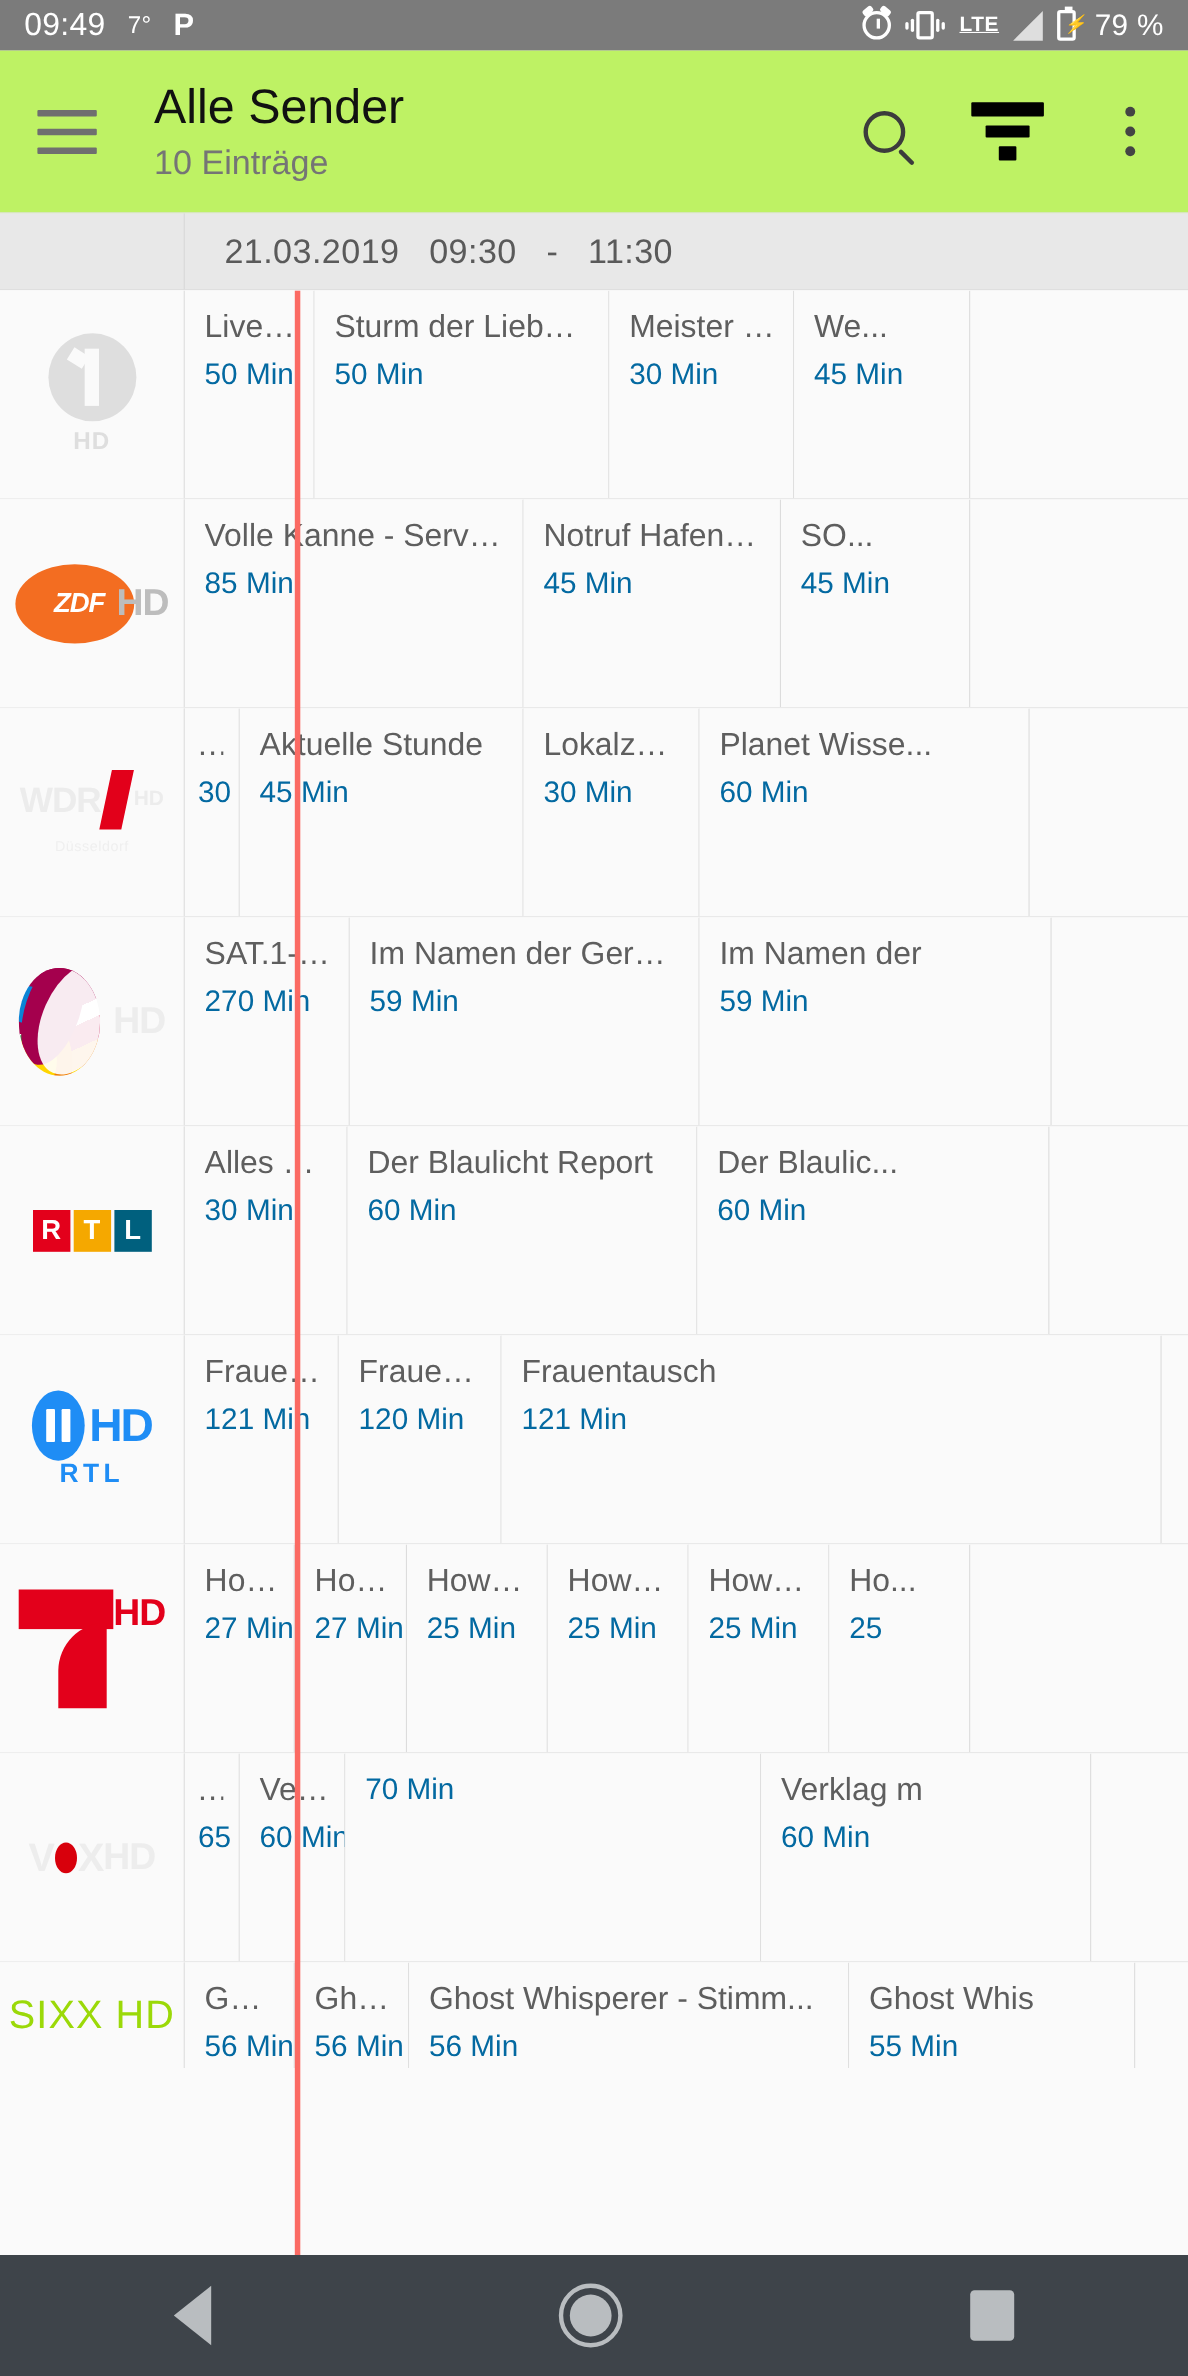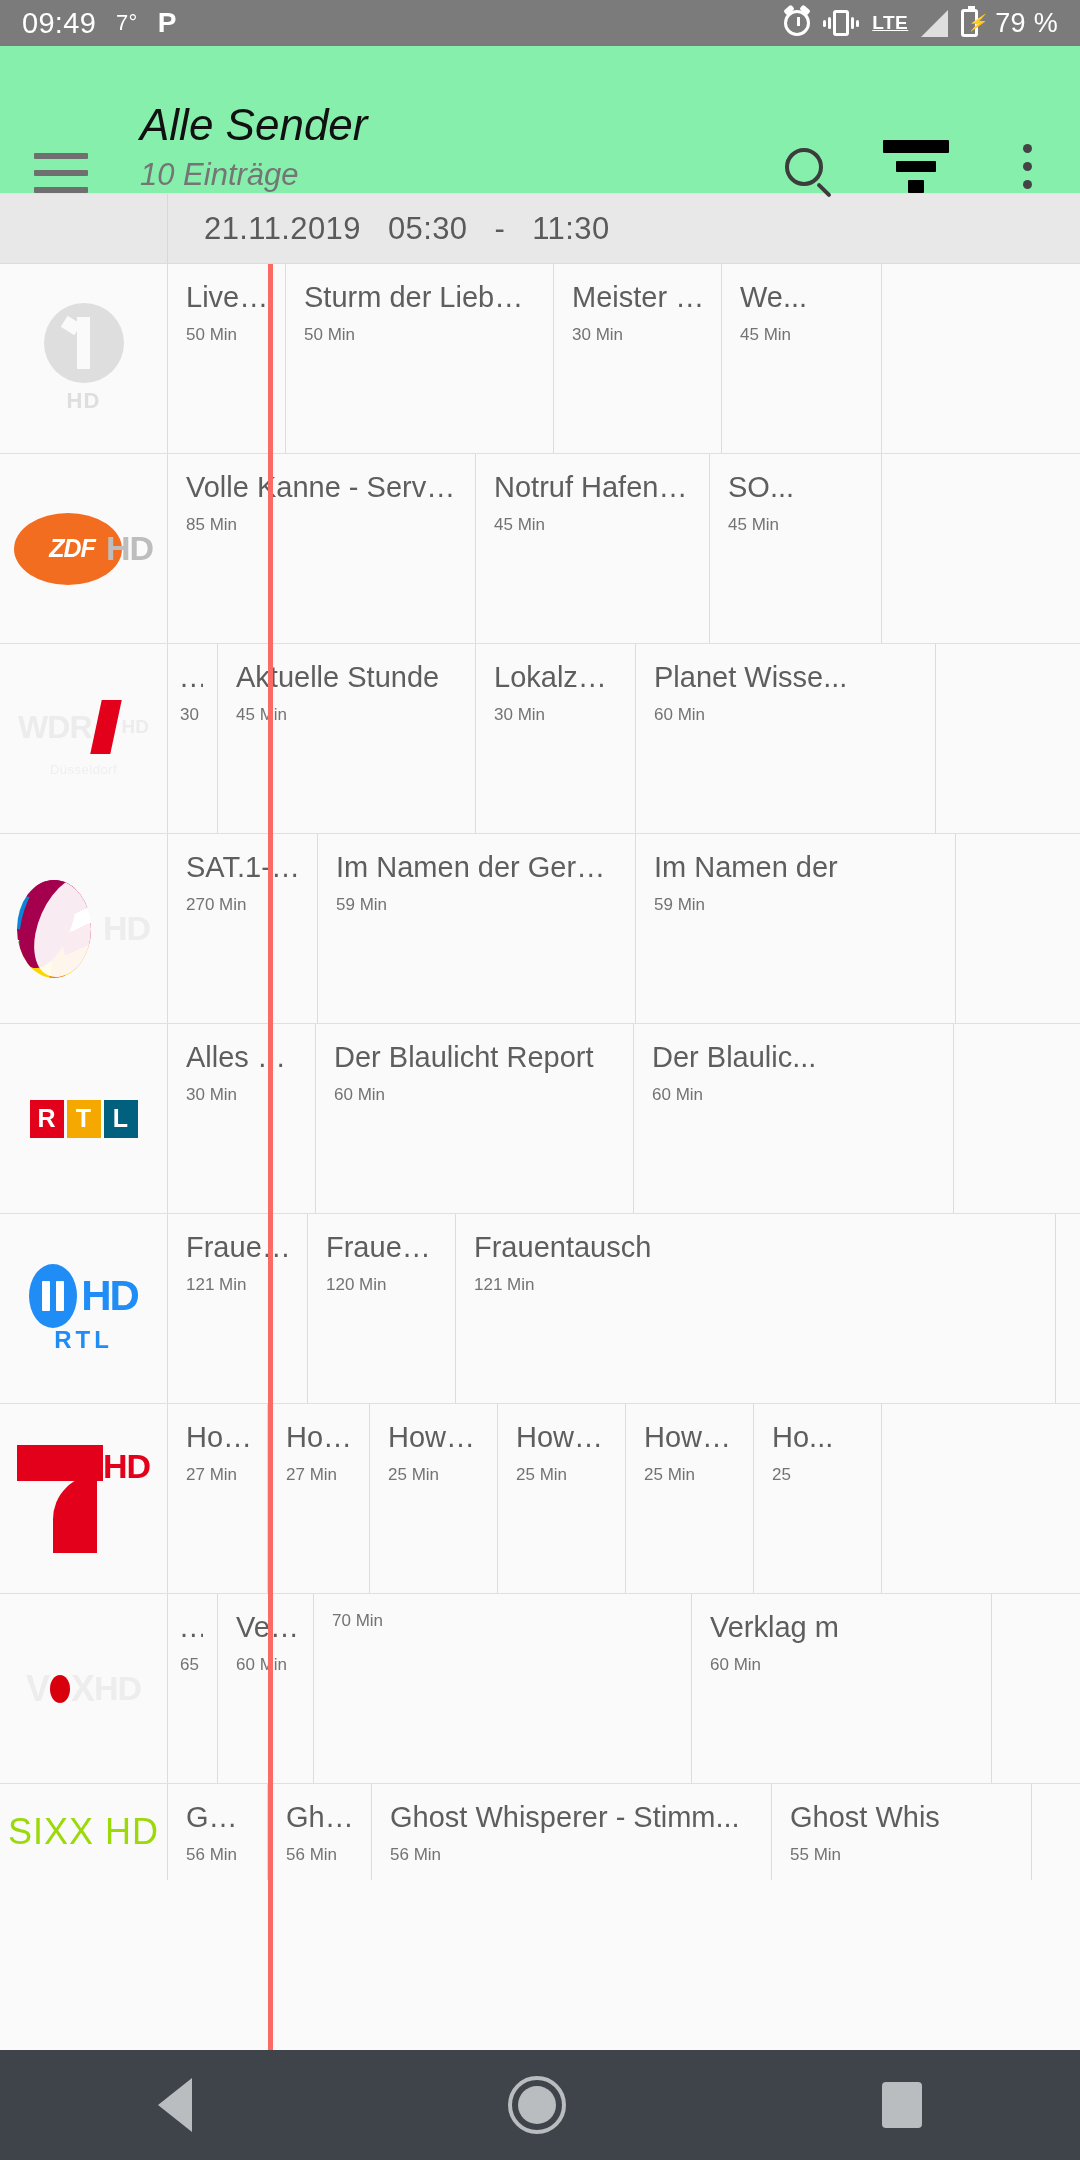--- a/index.html
+++ b/index.html
@@ -31,24 +31,23 @@
   .vib-wave{width:3px;height:12px;background:#fff;border-radius:2px;}
   .vib-wave.s{height:7px;}
   .lte-txt{font-size:19px;font-weight:700;letter-spacing:.5px;text-decoration:underline;}
   .sig{width:0;height:0;border-style:solid;border-width:0 0 27px 27px;border-color:transparent transparent #fff transparent;opacity:.75;}
   .bat{width:17px;height:28px;border:3px solid #fff;border-radius:3px;position:relative;}
   .bat:before{content:"";position:absolute;top:-6px;left:4px;width:7px;height:4px;background:#fff;}
   .bolt{position:absolute;left:3px;top:3px;font-size:16px;color:#7b7b7b;line-height:1;}
 
   
   .appbar{
-    height:148px; background:#86efac;
-    display:flex; align-items:flex-end; padding:0 34px;
+    height:148px; background:#bef264;
+    display:flex; align-items:center; padding:0 34px;
     border-bottom:1px solid #e2e2e2;
-    font-style:italic;
   }
   .hamburger{width:54px;display:flex;flex-direction:column;gap:11px;cursor:pointer;}
   .hamburger span{display:block;height:6px;background:#6f6f6f;border-radius:1px;}
   .titlebox{margin-left:52px;display:flex;flex-direction:column;justify-content:center;}
   .title{font-size:44px;color:#111;line-height:1.15;}
   .subtitle{font-size:31px;color:#757575;margin-top:6px;}
   .actions{margin-left:auto;display:flex;align-items:center;gap:60px;}
   .search-ico{width:38px;height:38px;border:4px solid #3c3c3c;border-radius:50%;position:relative;cursor:pointer;}
   .search-ico:after{content:"";position:absolute;right:-14px;bottom:-10px;width:18px;height:4px;background:#3c3c3c;transform:rotate(45deg);border-radius:2px;}
   .filter-ico{display:flex;flex-direction:column;align-items:center;gap:8px;cursor:pointer;}
@@ -82,21 +81,21 @@
   .progs{flex:1;display:flex;position:relative;overflow:hidden;}
   .prog{
     border-right:1px solid #dcdcdc;padding:18px 14px 0 18px;
     display:flex;flex-direction:column;gap:12px;overflow:hidden;
     background:#fafafa;cursor:pointer;
   }
   .p-title{
     font-size:29px;color:#5e5e5e;white-space:nowrap;overflow:hidden;
     text-overflow:ellipsis;line-height:1.1;
   }
-  .p-dur{font-size:17px;color:#737373;white-space:nowrap;line-height:1.1;}
+  .p-dur{font-size:27px;color:#0369a1;white-space:nowrap;line-height:1.1;}
 
   
   .nowline{position:absolute;top:0;bottom:0;left:268px;width:5px;background:#fb6a63;z-index:30;}
 
   
   .logo{display:flex;align-items:center;justify-content:center;}
   
   .ard{position:relative;width:92px;height:118px;display:flex;flex-direction:column;align-items:center;}
   .ard-circ{width:80px;height:80px;border-radius:50%;background:#dedede;position:relative;}
   .ard-one{position:absolute;left:33px;top:14px;width:13px;height:52px;background:#fafafa;}
@@ -216,21 +215,21 @@
     <span class="more-ico">
         <i></i>
         <i></i>
         <i></i>
       </span>
   </div>
 </div>
 
 <div class="datebar">
   <div class="spacer"></div>
-  <div class="txt">21.11.2019   05:30   -   11:30</div>
+  <div class="txt">21.03.2019   09:30   -   11:30</div>
 </div>
 
 <div class="grid">
   <div class="nowline"></div>
 
   <div class="row">
     <div class="chan">
       <div class="logo ard">
         <div class="ard-circ">
             <i class="ard-one"></i>

